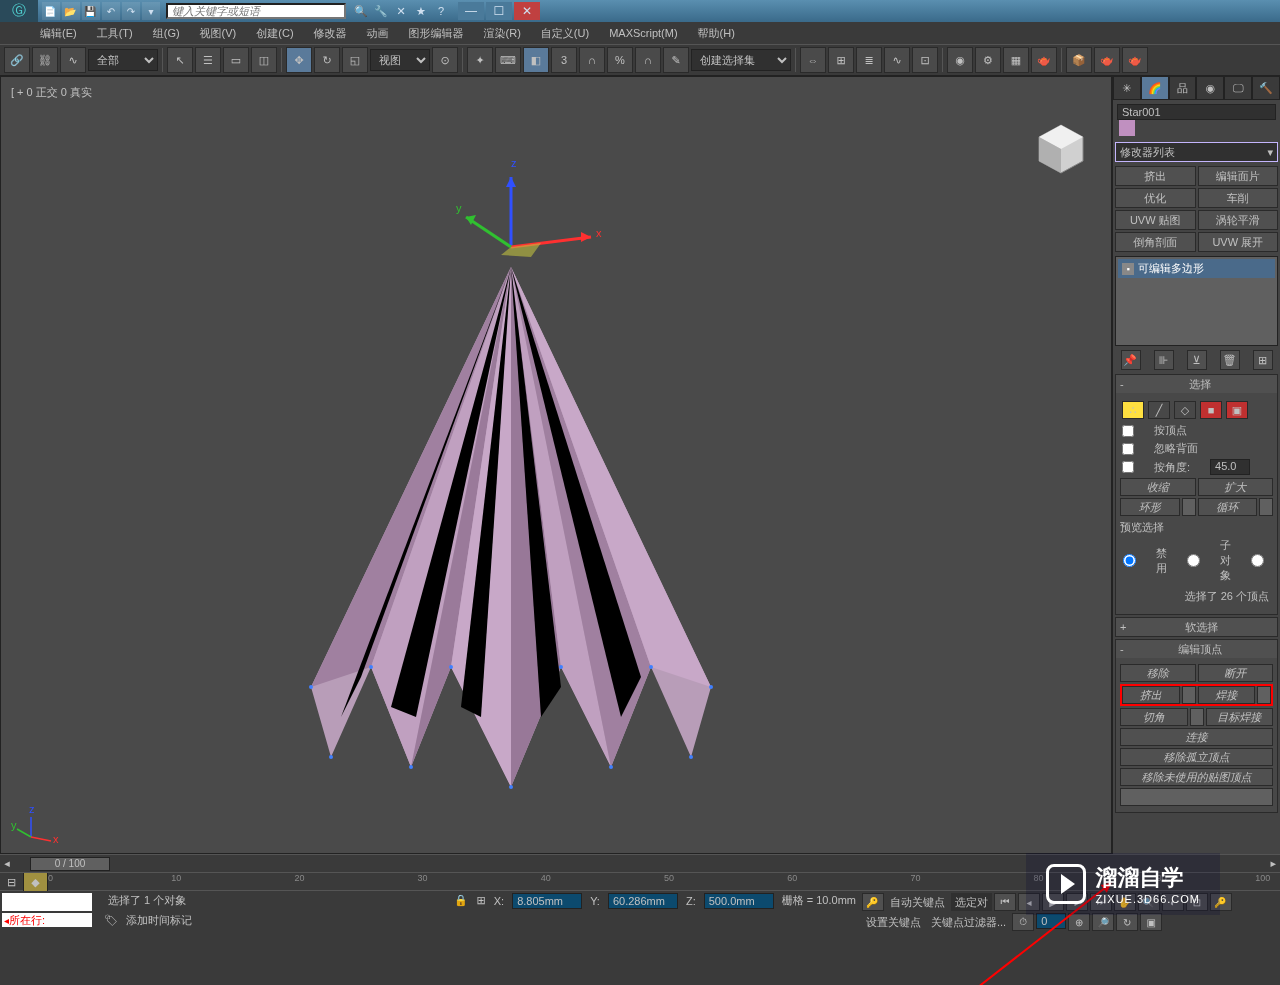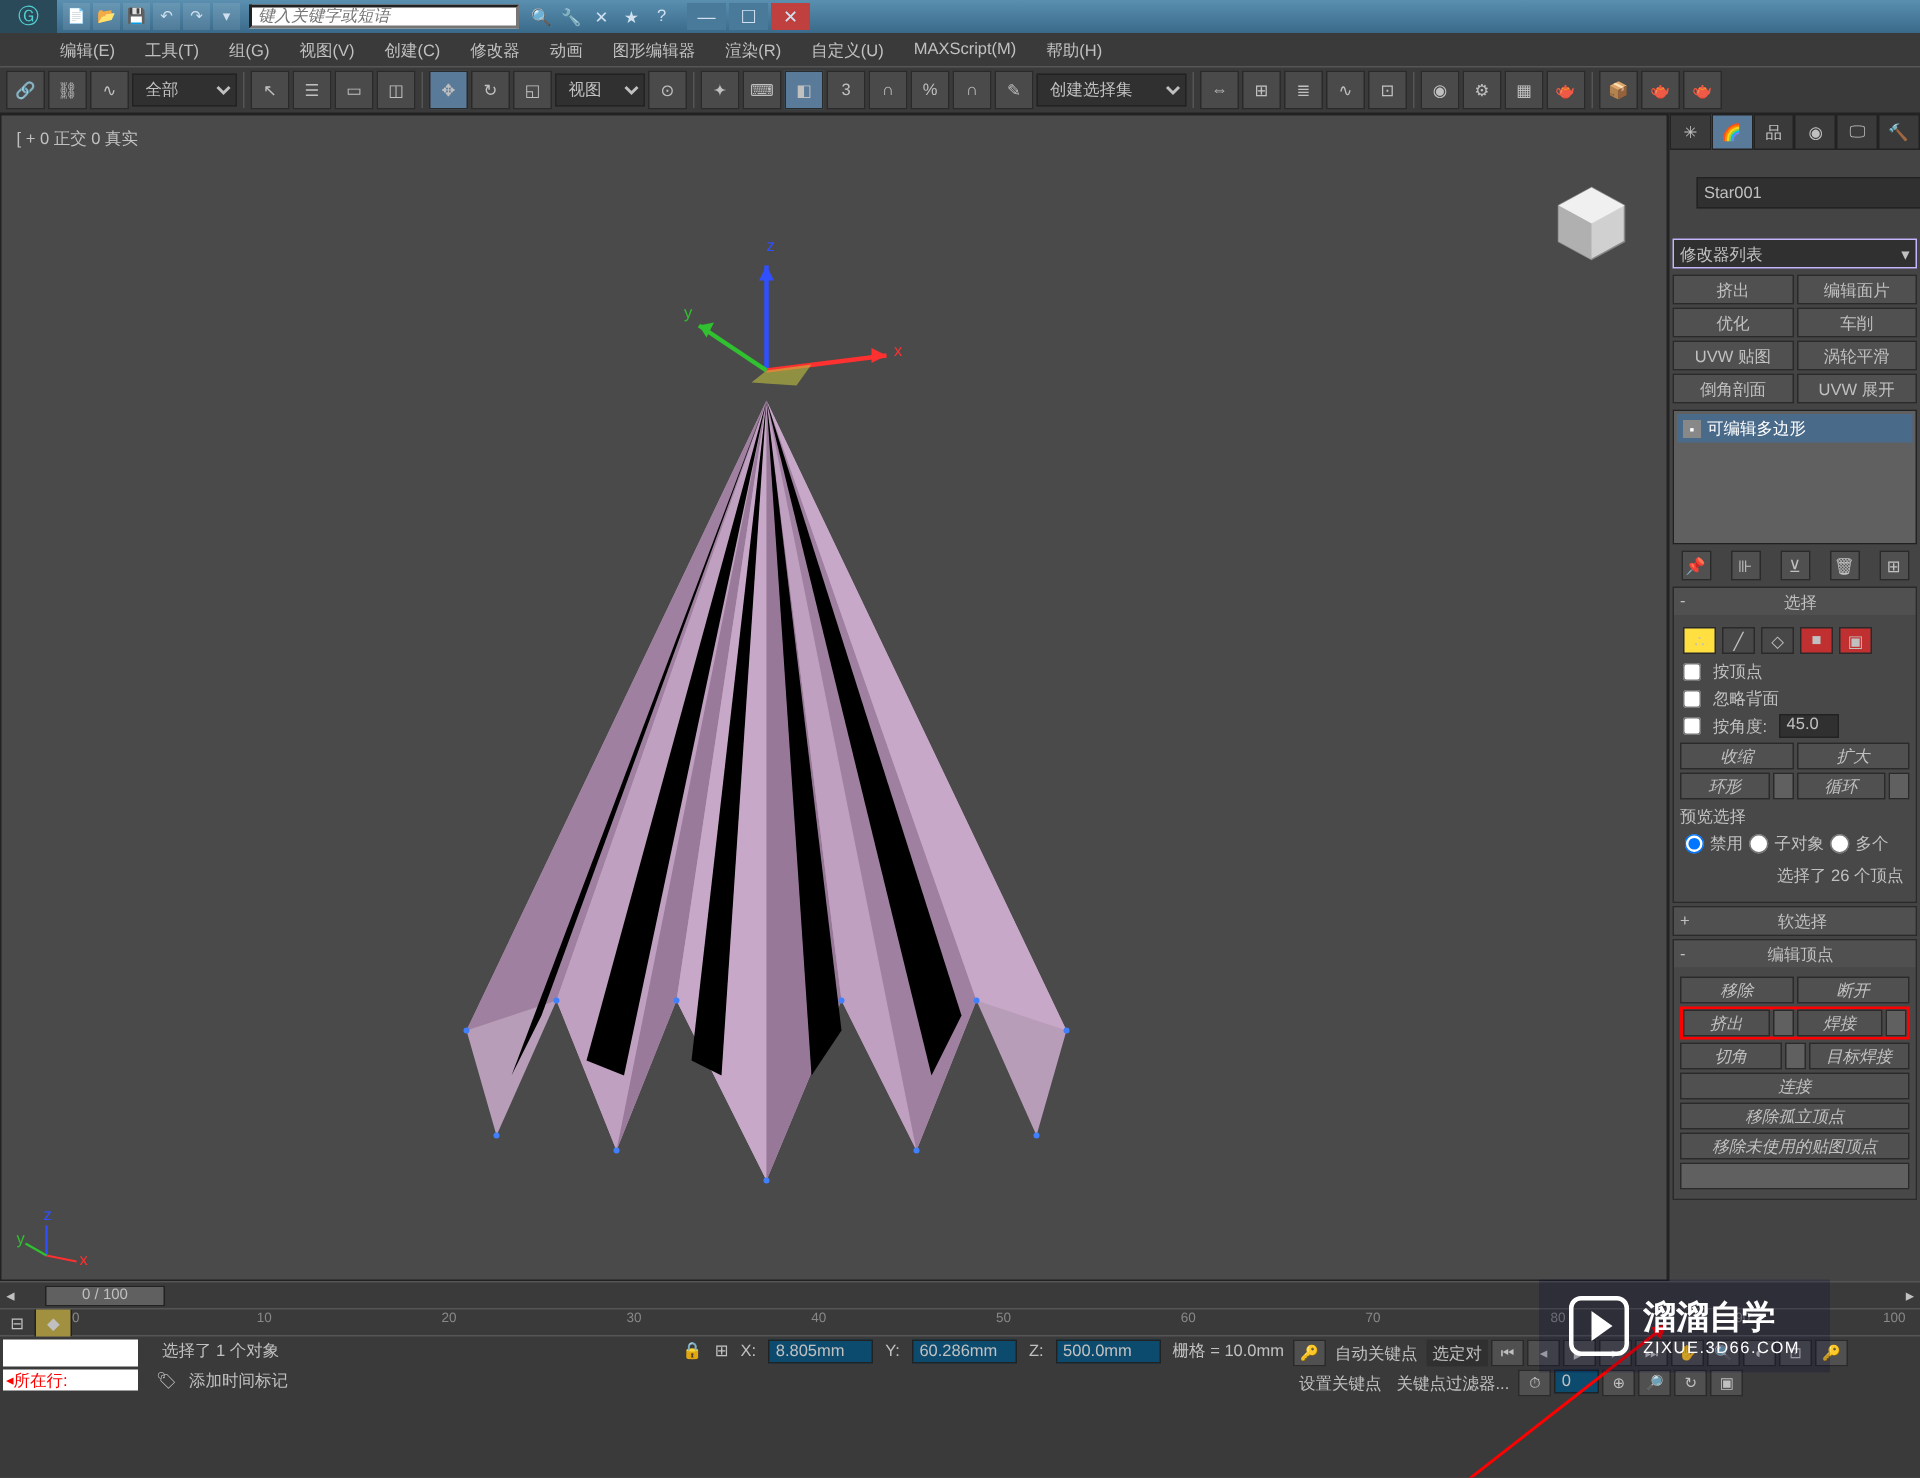--- a/index.html
+++ b/index.html
@@ -35,48 +35,48 @@
 .viewport { flex: 1; background: #4a4a4a; position: relative; border: 1px solid #222; }
 .viewport .label { position: absolute; top: 8px; left: 10px; color: #c0c0c0; }
 .viewport svg { width: 100%; height: 100%; }
 .viewcube { position: absolute; top: 40px; right: 20px; width: 60px; height: 60px; }
 
 
 .rpanel { width: 168px; background: #444; border-left: 1px solid #222; display: flex; flex-direction: column; overflow: hidden; }
 .rpanel .tabs { height: 24px; display: flex; background: #3a3a3a; }
 .rpanel .tabs .tab { width: 28px; height: 24px; border: 1px solid #222; display: flex; align-items: center; justify-content: center; cursor: pointer; }
 .rpanel .tabs .tab.active { background: #5a7a9a; }
-.rpanel .objname { display: flex; height: 21px; margin: 18px; }
+.rpanel .objname { display: flex; height: 32px; margin: 4px; flex-direction: column; }
 .rpanel .objname input { flex: 1; background: #303030; border: 1px solid #222; color: #c0c0c0; padding: 0 4px; }
 .rpanel .objname .swatch { width: 16px; height: 16px; background: #c090c0; margin-left: 2px; }
 .rpanel .modlist { height: 20px; background: #303030; border: 1px solid #c4b5fd; margin: 2px; color: #c0c0c0; padding: 0 4px; display: flex; align-items: center; justify-content: space-between; }
 .rpanel .btngrid { display: grid; grid-template-columns: 1fr 1fr; gap: 2px; margin: 2px; }
 .rpanel .btn { height: 20px; background: #505050; border: 1px solid #2a2a2a; display: flex; align-items: center; justify-content: center; cursor: pointer; color: #c0c0c0; font-size: 11px; }
 .rpanel .btn.small { height: 18px; }
 .rpanel .stack { height: 90px; background: #606060; border: 1px solid #222; margin: 2px; padding: 2px; }
 .rpanel .stack .item { background: #4a6a8a; color: #fff; padding: 2px 4px; display: flex; align-items: center; }
 .rpanel .stack .item .exp { width: 12px; height: 12px; background: #888; margin-right: 4px; display: flex; align-items: center; justify-content: center; font-size: 9px; }
 .rpanel .stackbtns { display: flex; gap: 2px; margin: 2px; justify-content: space-around; }
 .rpanel .stackbtns .sb { width: 20px; height: 20px; background: #505050; border: 1px solid #2a2a2a; display: flex; align-items: center; justify-content: center; }
 .rpanel .rolloutfill { flex: 1; overflow-y: auto; }
 .rpanel .rollout { margin: 2px; border: 1px solid #2a2a2a; }
 .rpanel .rollout .rhead { height: 18px; background: #505050; display: flex; align-items: center; padding: 0 4px; cursor: pointer; }
 .rpanel .rollout .rhead .pm { margin-right: 4px; }
 .rpanel .rollout .rhead .rtitle { flex: 1; text-align: center; }
 .rpanel .rollout .rbody { padding: 4px; background: #484848; }
 .rpanel .sobtns { display: flex; gap: 4px; margin: 4px 2px; }
 .rpanel .sobtns .so { width: 22px; height: 18px; border: 1px solid #2a2a2a; display: flex; align-items: center; justify-content: center; cursor: pointer; }
-.rpanel .check { display: flex; align-items: center; margin: 3px 2px; gap: 8px; }
+.rpanel .check { display: flex; align-items: center; margin: 3px 2px; gap: 20px; }
 .rpanel .check input { width: 12px; height: 12px; }
 .rpanel .spinner { display: flex; align-items: flex-end; }
 .rpanel .spinner .sval { background: #303030; border: 1px solid #222; color: #c0c0c0; padding: 0 4px; height: 16px; }
 .rpanel .btnrow { display: flex; gap: 2px; margin: 2px 0; font-style: italic; }
 .rpanel .btnrow .btn { flex: 1; }
 .rpanel .btnrow .opt { width: 14px; background: #606060; border: 1px solid #2a2a2a; }
-.rpanel .radio { display: flex; align-items: center; gap: 4px; margin: 3px; }
+.rpanel .radio { display: flex; align-items: center; gap: 20px; margin: 3px; }
 .rpanel .status { text-align: right; margin: 6px 4px; color: #c0c0c0; }
 .highlight { border: 2px solid #ff0000 !important; }
 
 
 .timeslider { height: 18px; background: #3a3a3a; display: flex; align-items: center; position: relative; border-top: 1px solid #555; }
 .timeslider .handle { position: absolute; left: 30px; width: 80px; height: 14px; background: #606060; border: 1px solid #222; display: flex; align-items: center; justify-content: center; font-size: 10px; }
 .trackbar { height: 18px; background: #3a3a3a; border-top: 1px solid #555; display: flex; }
 .trackbar .tbtn { width: 24px; height: 18px; border-right: 1px solid #222; display: flex; align-items: center; justify-content: center; }
 .trackbar .ruler { flex: 1; position: relative; }
 .trackbar .ruler .tick { position: absolute; top: 0; font-size: 9px; color: #888; }

